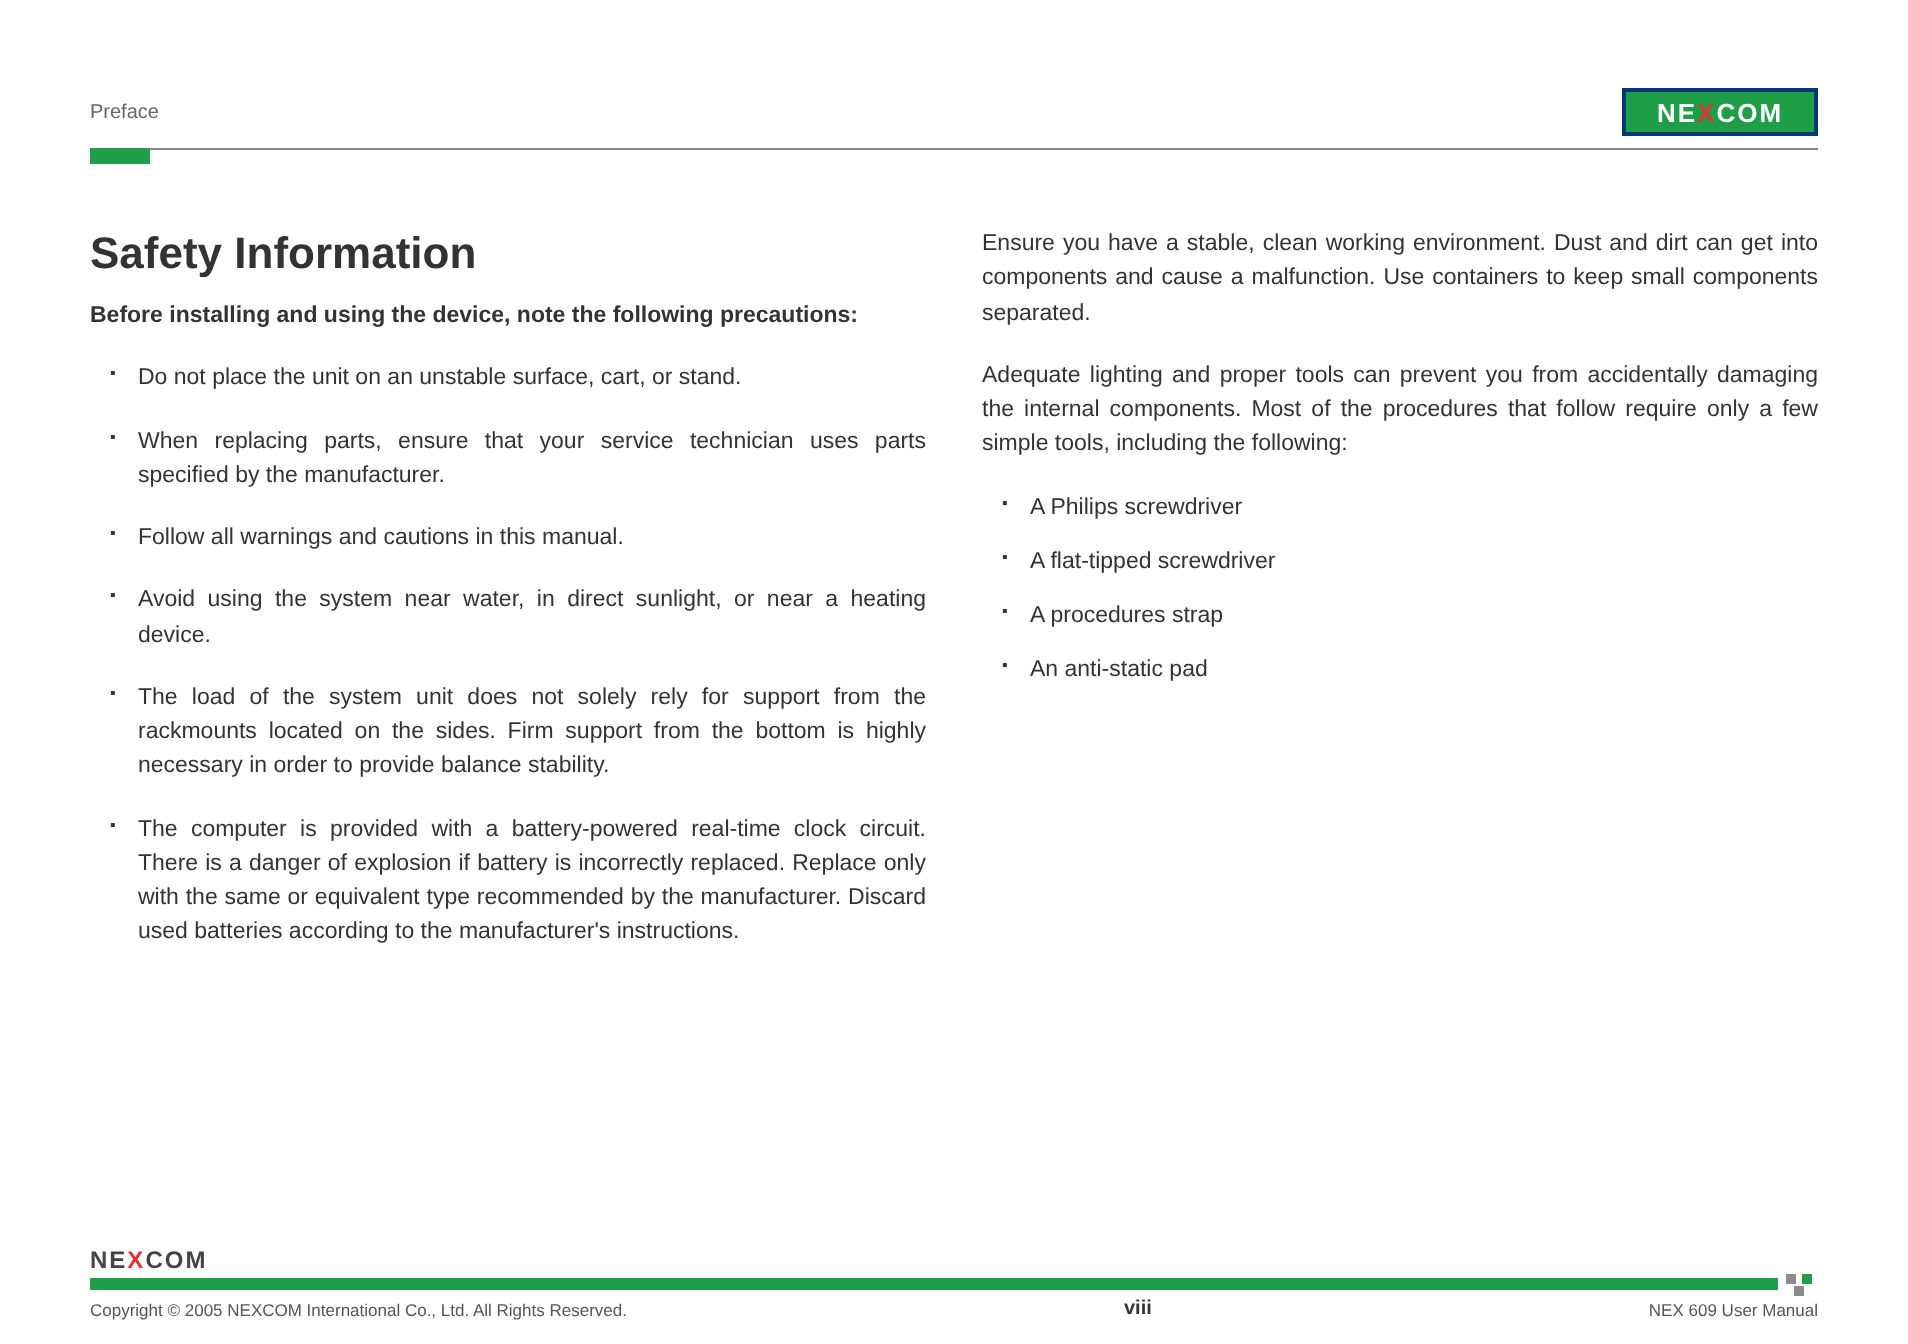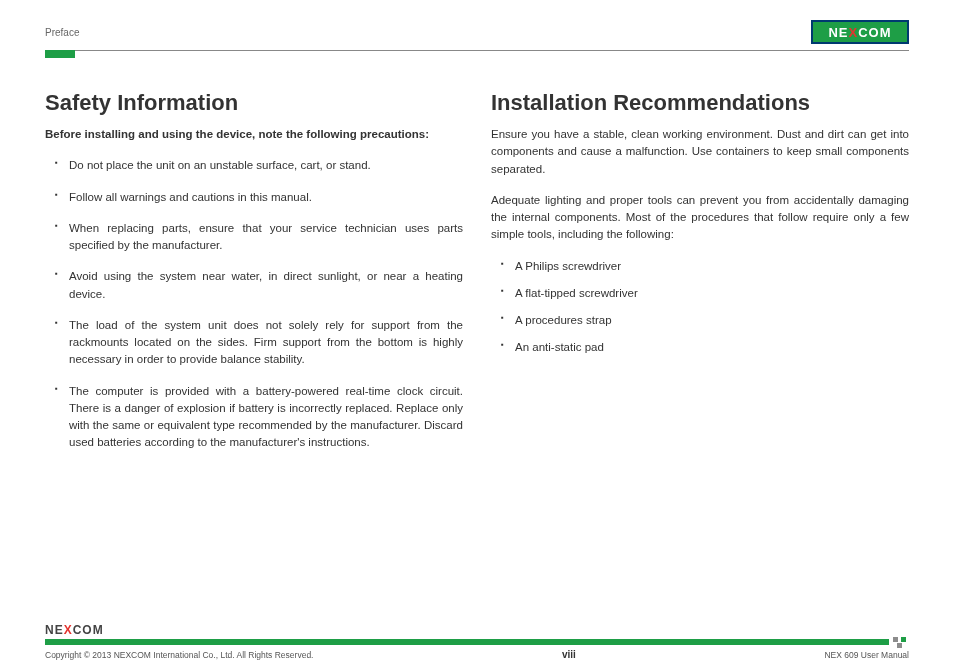--- a/index.html
+++ b/index.html
@@ -10,20 +10,21 @@
     font-family: "Segoe UI", "Helvetica Neue", Arial, sans-serif;
     color: #333;
     position: relative;
     padding: 18px 45px 0 45px;
   }
   .top-row {
     display: flex;
     justify-content: space-between;
     align-items: center;
     height: 28px;
+    margin-top: 24px;
   }
   .preface-label {
     font-size: 10px;
     color: #666;
   }
   .logo-top {
     width: 98px;
     height: 24px;
     background: #1e9e46;
     border: 2px solid #003a70;
@@ -165,30 +166,29 @@
 </div>
 <hr class="hr-thin">
 <div class="green-bar"></div>
 
 <div class="content">
   <div class="col">
     <h1 class="section-title">Safety Information</h1>
     <p class="intro">Before installing and using the device, note the following precautions:</p>
     <ul class="bullets">
       <li>Do not place the unit on an unstable surface, cart, or stand.</li>
+      <li>When replacing parts, ensure that your service technician uses parts specified by the manufacturer.</li>
       <li>Follow all warnings and cautions in this manual.</li>
-      <li>When replacing parts, ensure that your service technician uses parts specified by the manufacturer.</li>
       <li>Avoid using the system near water, in direct sunlight, or near a heating device.</li>
       <li>The load of the system unit does not solely rely for support from the rackmounts located on the sides. Firm support from the bottom is highly necessary in order to provide balance stability.</li>
       <li>The computer is provided with a battery-powered real-time clock circuit. There is a danger of explosion if battery is incorrectly replaced. Replace only with the same or equivalent type recommended by the manufacturer. Discard used batteries according to the manufacturer's instructions.</li>
     </ul>
   </div>
 
   <div class="col">
-    <h1 class="section-title">Installation Recommendations</h1>
     <p class="para">Ensure you have a stable, clean working environment. Dust and dirt can get into components and cause a malfunction. Use containers to keep small components separated.</p>
     <p class="para">Adequate lighting and proper tools can prevent you from accidentally damaging the internal components. Most of the procedures that follow require only a few simple tools, including the following:</p>
     <ul class="bullets tight">
       <li>A Philips screwdriver</li>
       <li>A flat-tipped screwdriver</li>
       <li>A procedures strap</li>
       <li>An anti-static pad</li>
     </ul>
   </div>
 </div>
@@ -198,17 +198,17 @@
     <span>NE</span><span class="x">X</span><span>COM</span>
   </div>
   <div class="footer-bar">
     <div class="footer-squares">
       <span></span>
         <span></span>
         <span></span>
     </div>
   </div>
   <div class="footer-row">
-    <div>Copyright © 2013 NEXCOM International Co., Ltd. All Rights Reserved.</div>
+    <div>Copyright © 2005 NEXCOM International Co., Ltd. All Rights Reserved.</div>
     <div class="page-num">viii</div>
     <div>NEX 609 User Manual</div>
   </div>
 </div>
 
 </body></html>

